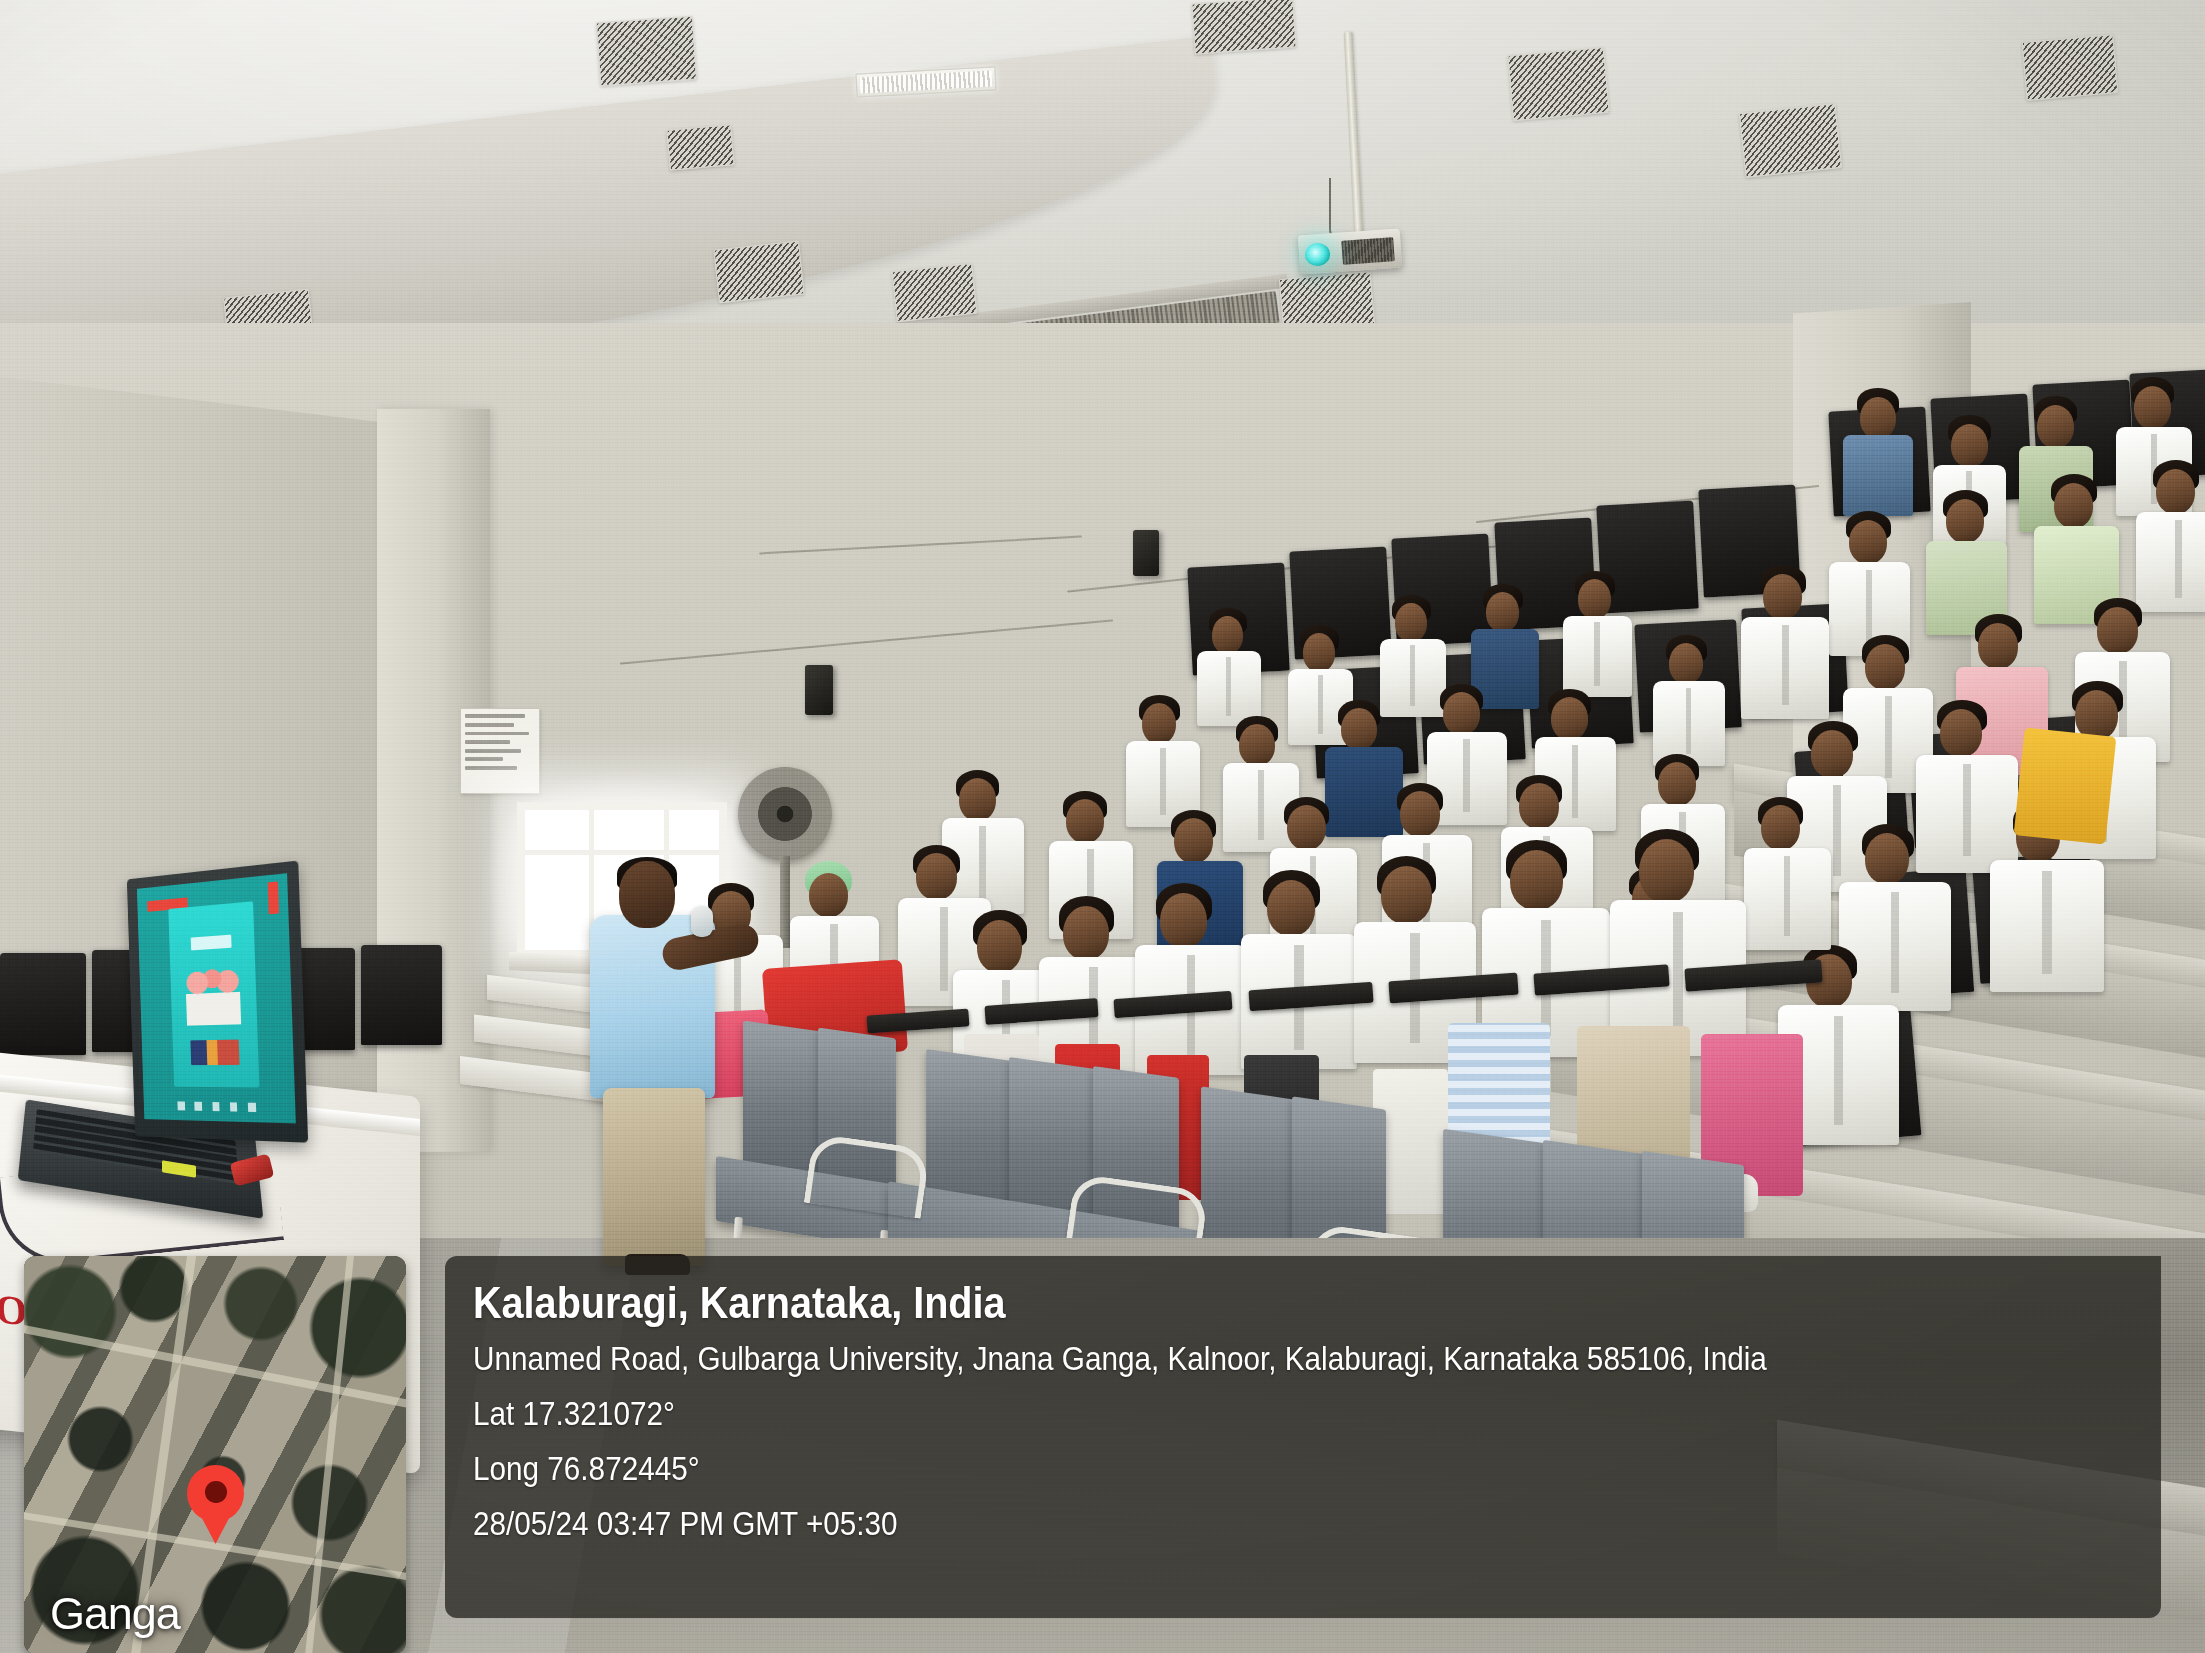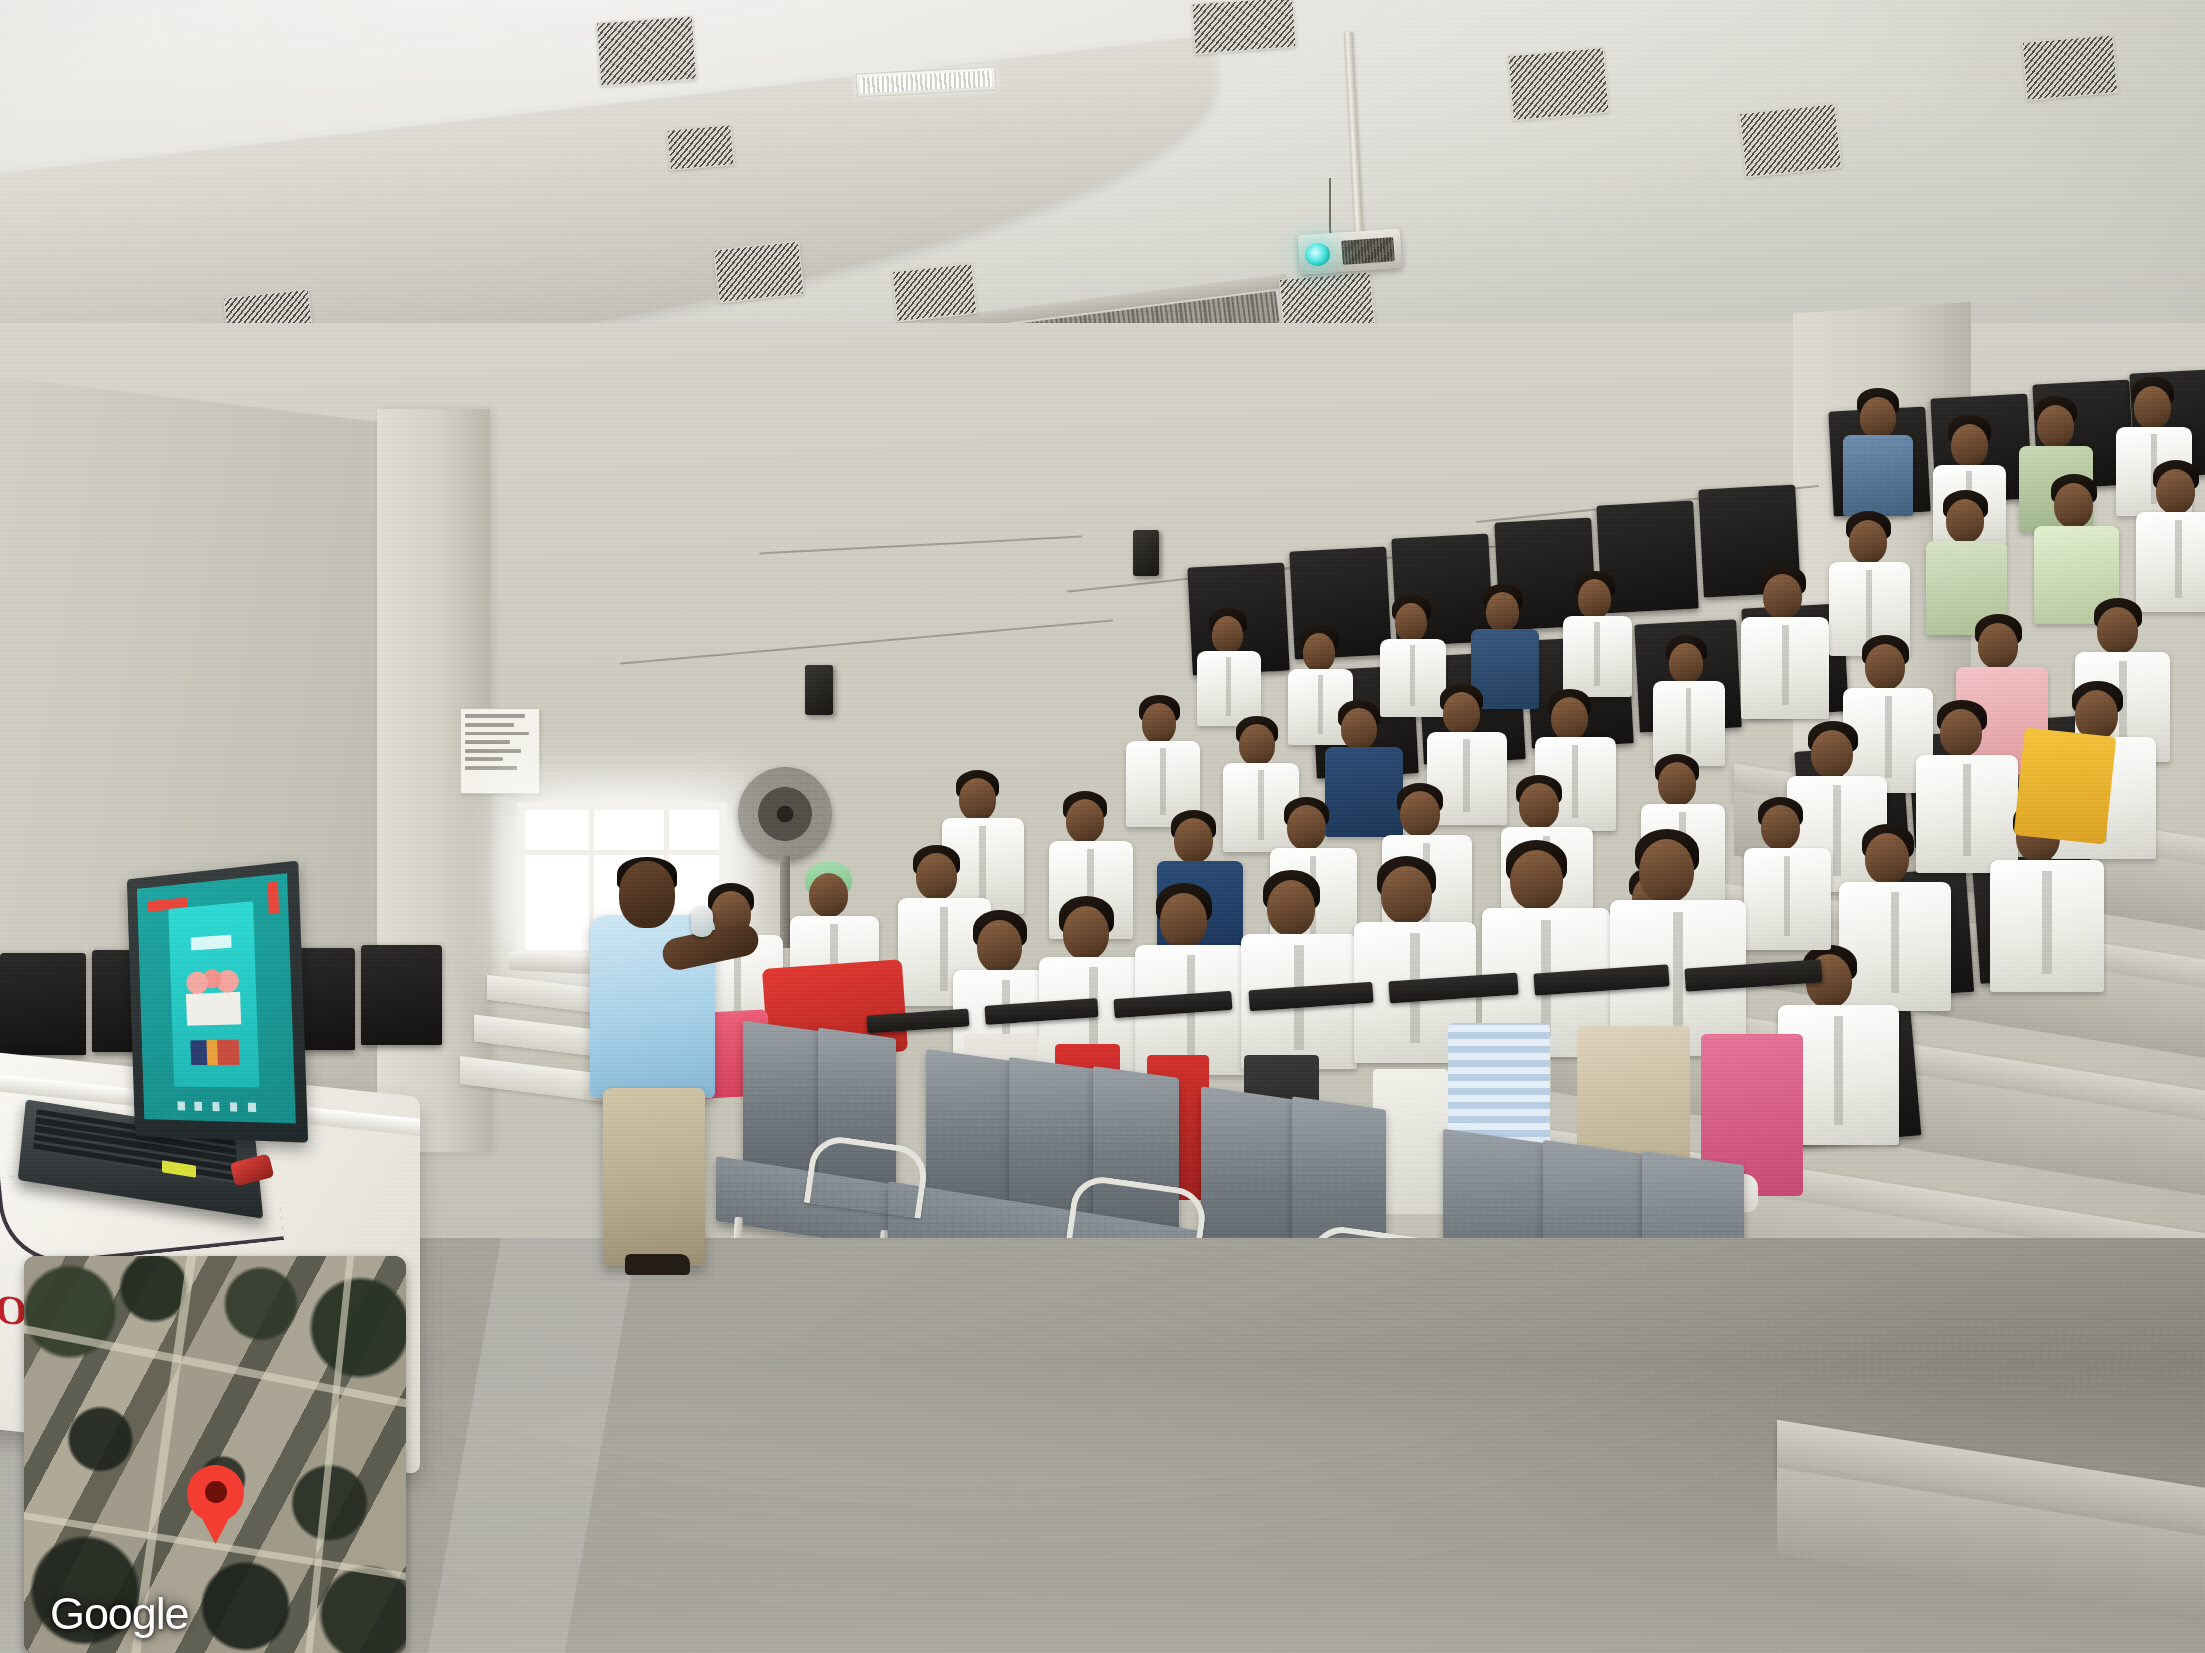--- a/index.html
+++ b/index.html
@@ -1003,29 +1003,36 @@
         </div>
         <div class="slide-ctrl"></div>
       </div>
     </div>
 
     <div class="grain"></div>
     <div class="vignette"></div>
   </div>
 
 
+  <div class="ov-panel">
+    <div class="ov-city">Kalaburagi, Karnataka, India</div>
+    <div class="ov-addr">Unnamed Road, Gulbarga University, Jnana Ganga, Kalnoor, Kalaburagi, Karnataka 585106, India</div>
+    <div class="ov-line">Lat 17.321072°</div>
+    <div class="ov-line">Long 76.872445°</div>
+    <div class="ov-line">28/05/24 03:47 PM GMT +05:30</div>
+  </div>
 
   <div class="ov-map">
     <div class="map-sat"></div>
     <div class="map-road" style="left:-21.5px;top:65px;width:441px;height:7.5px;transform:rotate(11deg);"></div>
     <div class="map-road" style="left:-21.5px;top:253px;width:441px;height:6.5px;transform:rotate(9deg);"></div>
     <div class="map-road" style="left:135px;top:-21.5px;width:8.6px;height:441px;transform:rotate(8deg);"></div>
     <div class="map-road" style="left:302px;top:-21.5px;width:6.5px;height:441px;transform:rotate(6deg);"></div>
     <div class="map-pin">
       <div class="tip"></div>
       <div class="ball"></div>
       <div class="hole"></div>
     </div>
-    <div class="map-google">Google</div>
+    <div class="map-google">Ganga</div>
   </div>
 
 </div>
 
 
 </body></html>

